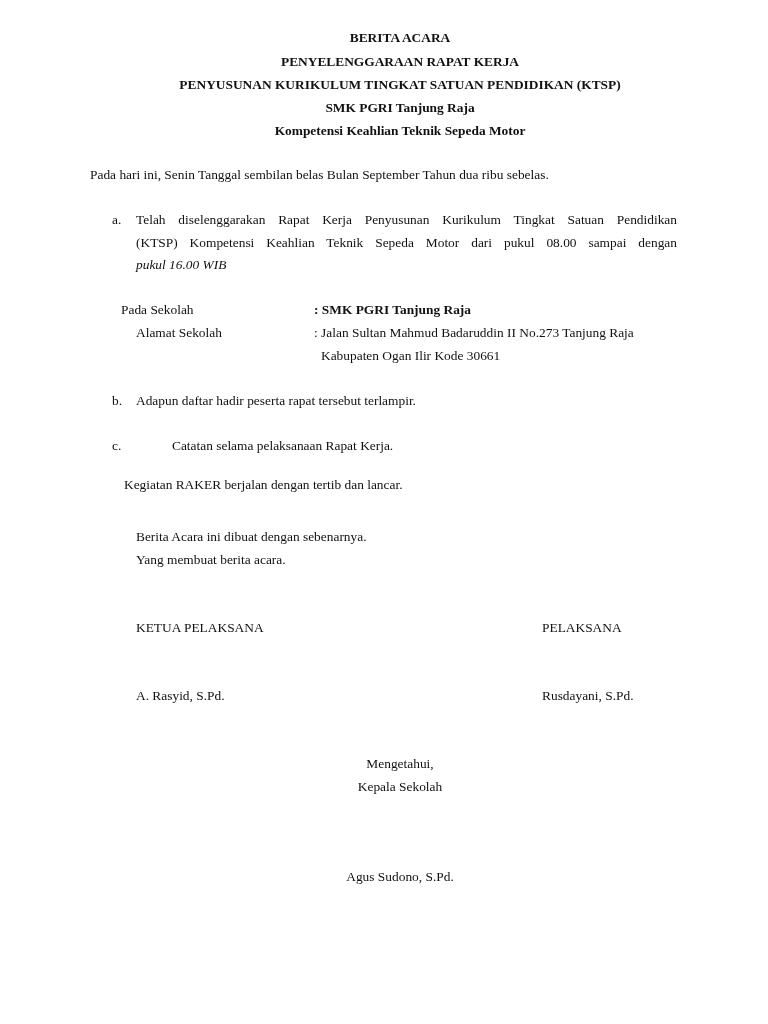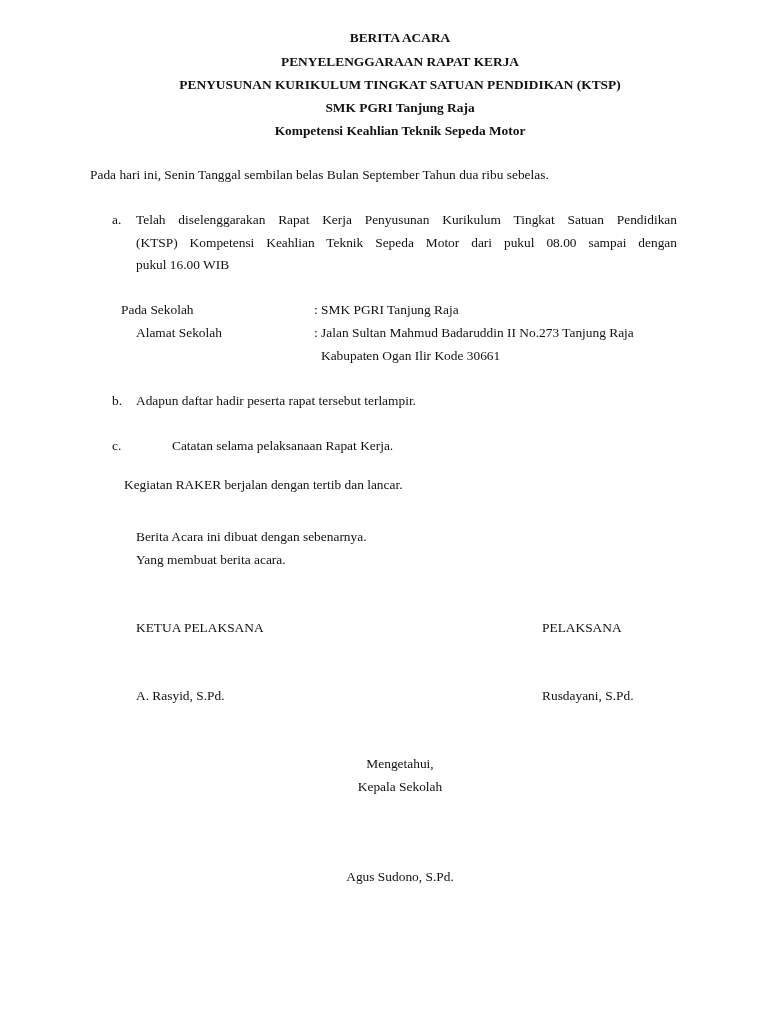--- a/index.html
+++ b/index.html
@@ -22,24 +22,24 @@
     <div class="abs center bold" style="top:100px;">SMK PGRI Tanjung Raja</div>
     <div class="abs center bold" style="top:123px;">Kompetensi Keahlian Teknik Sepeda Motor</div>
   </div>
 
   <div class="abs" style="top:167px; left:90px;">Pada hari ini, Senin Tanggal sembilan belas Bulan September Tahun dua ribu sebelas.</div>
 
   <div>
     <div class="abs" style="top:212px; left:112px;">a.</div>
     <div class="abs just" style="top:212px; left:136px;">Telah diselenggarakan Rapat Kerja Penyusunan Kurikulum Tingkat Satuan Pendidikan</div>
     <div class="abs just" style="top:235px; left:136px;">(KTSP) Kompetensi Keahlian Teknik Sepeda Motor dari pukul 08.00 sampai dengan</div>
-    <div class="abs" style="top:257px; left:136px;">pukul 16.00 WIB</div>
+    <div class="abs" style="top:257px; left:136px;font-style:italic;">pukul 16.00 WIB</div>
 
     <div class="abs" style="top:302px; left:121px;">Pada Sekolah</div>
-    <div class="abs" style="top:302px; left:314px;">: SMK PGRI Tanjung Raja</div>
+    <div class="abs" style="top:302px; left:314px;font-weight:bold;">: SMK PGRI Tanjung Raja</div>
     <div class="abs" style="top:325px; left:136px;">Alamat Sekolah</div>
     <div class="abs" style="top:325px; left:314px;">: Jalan Sultan Mahmud Badaruddin II No.273 Tanjung Raja</div>
     <div class="abs" style="top:348px; left:321px;">Kabupaten Ogan Ilir Kode 30661</div>
   </div>
 
   <div>
     <div class="abs" style="top:393px; left:112px;">b.</div>
     <div class="abs" style="top:393px; left:136px;">Adapun daftar hadir peserta rapat tersebut terlampir.</div>
   </div>
 

